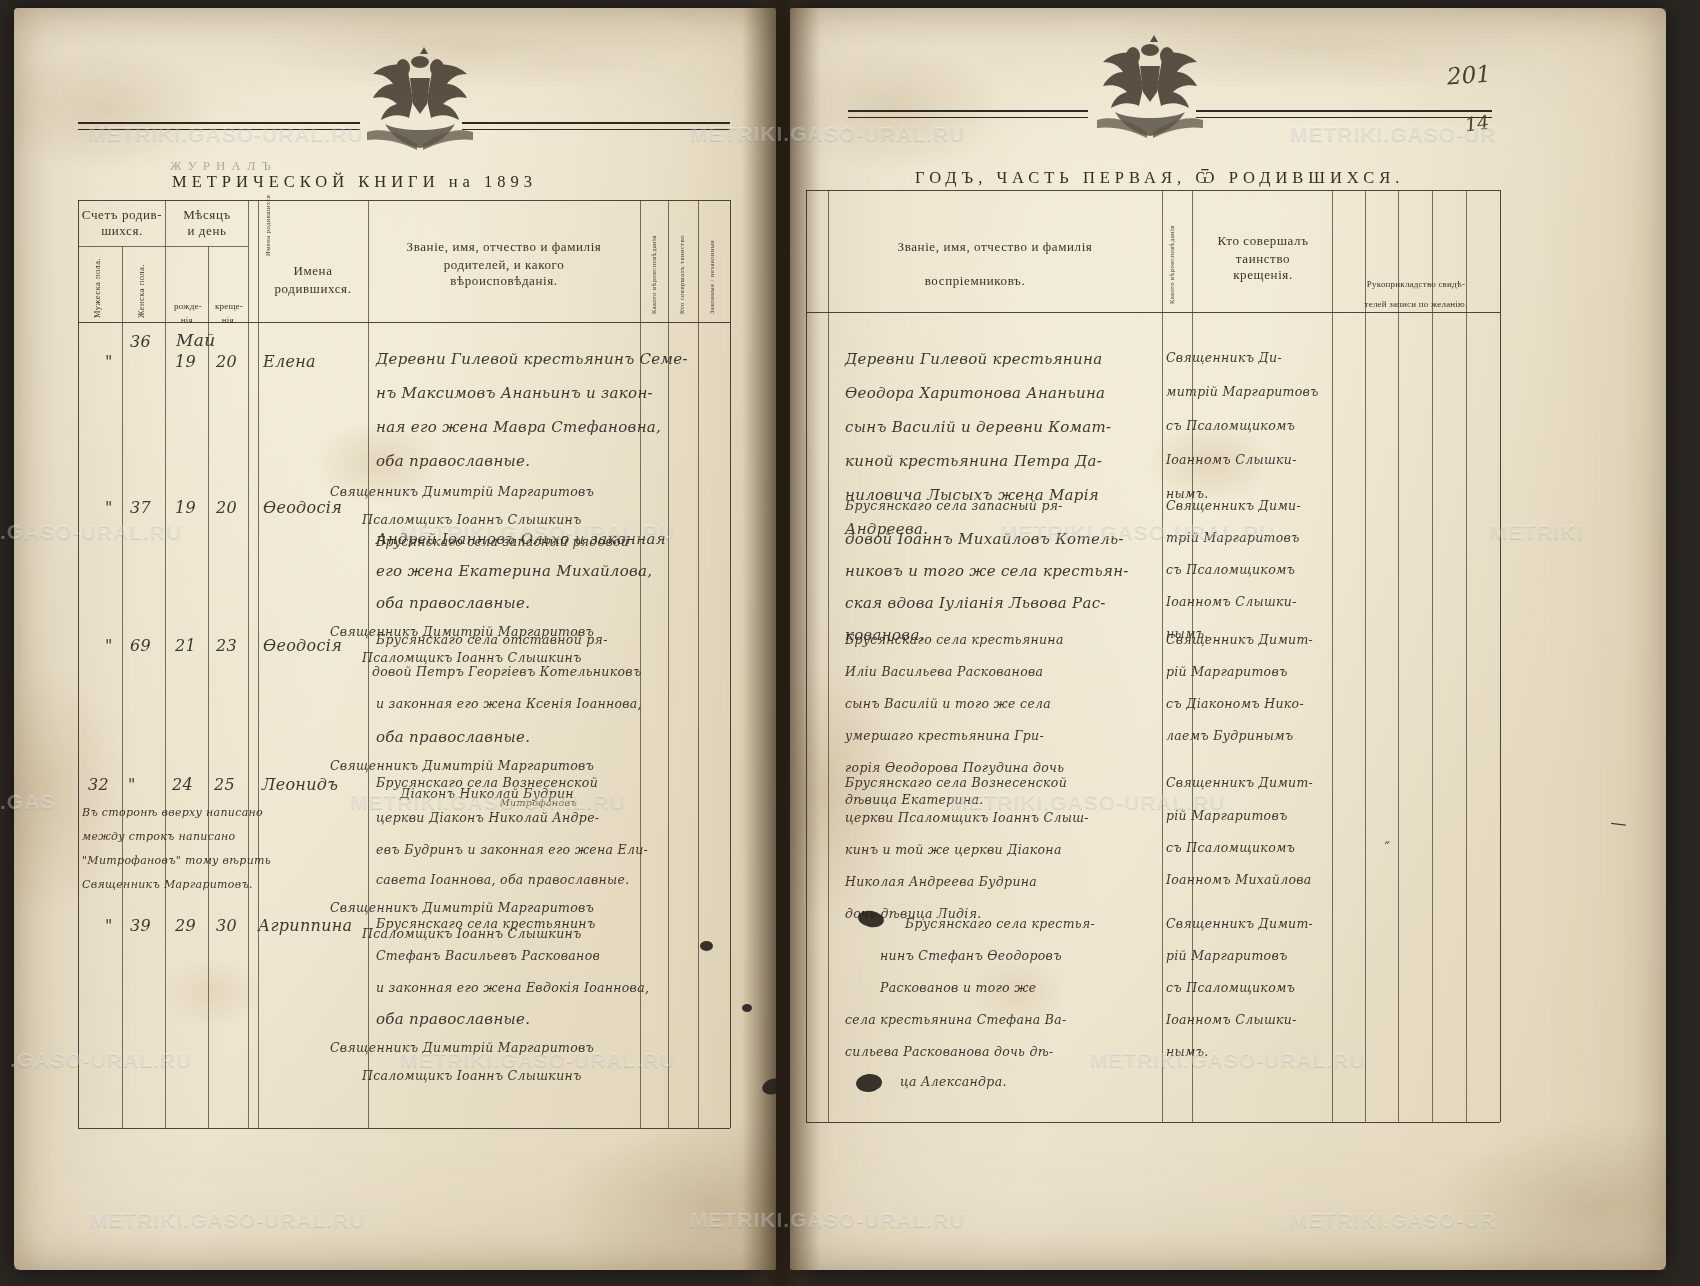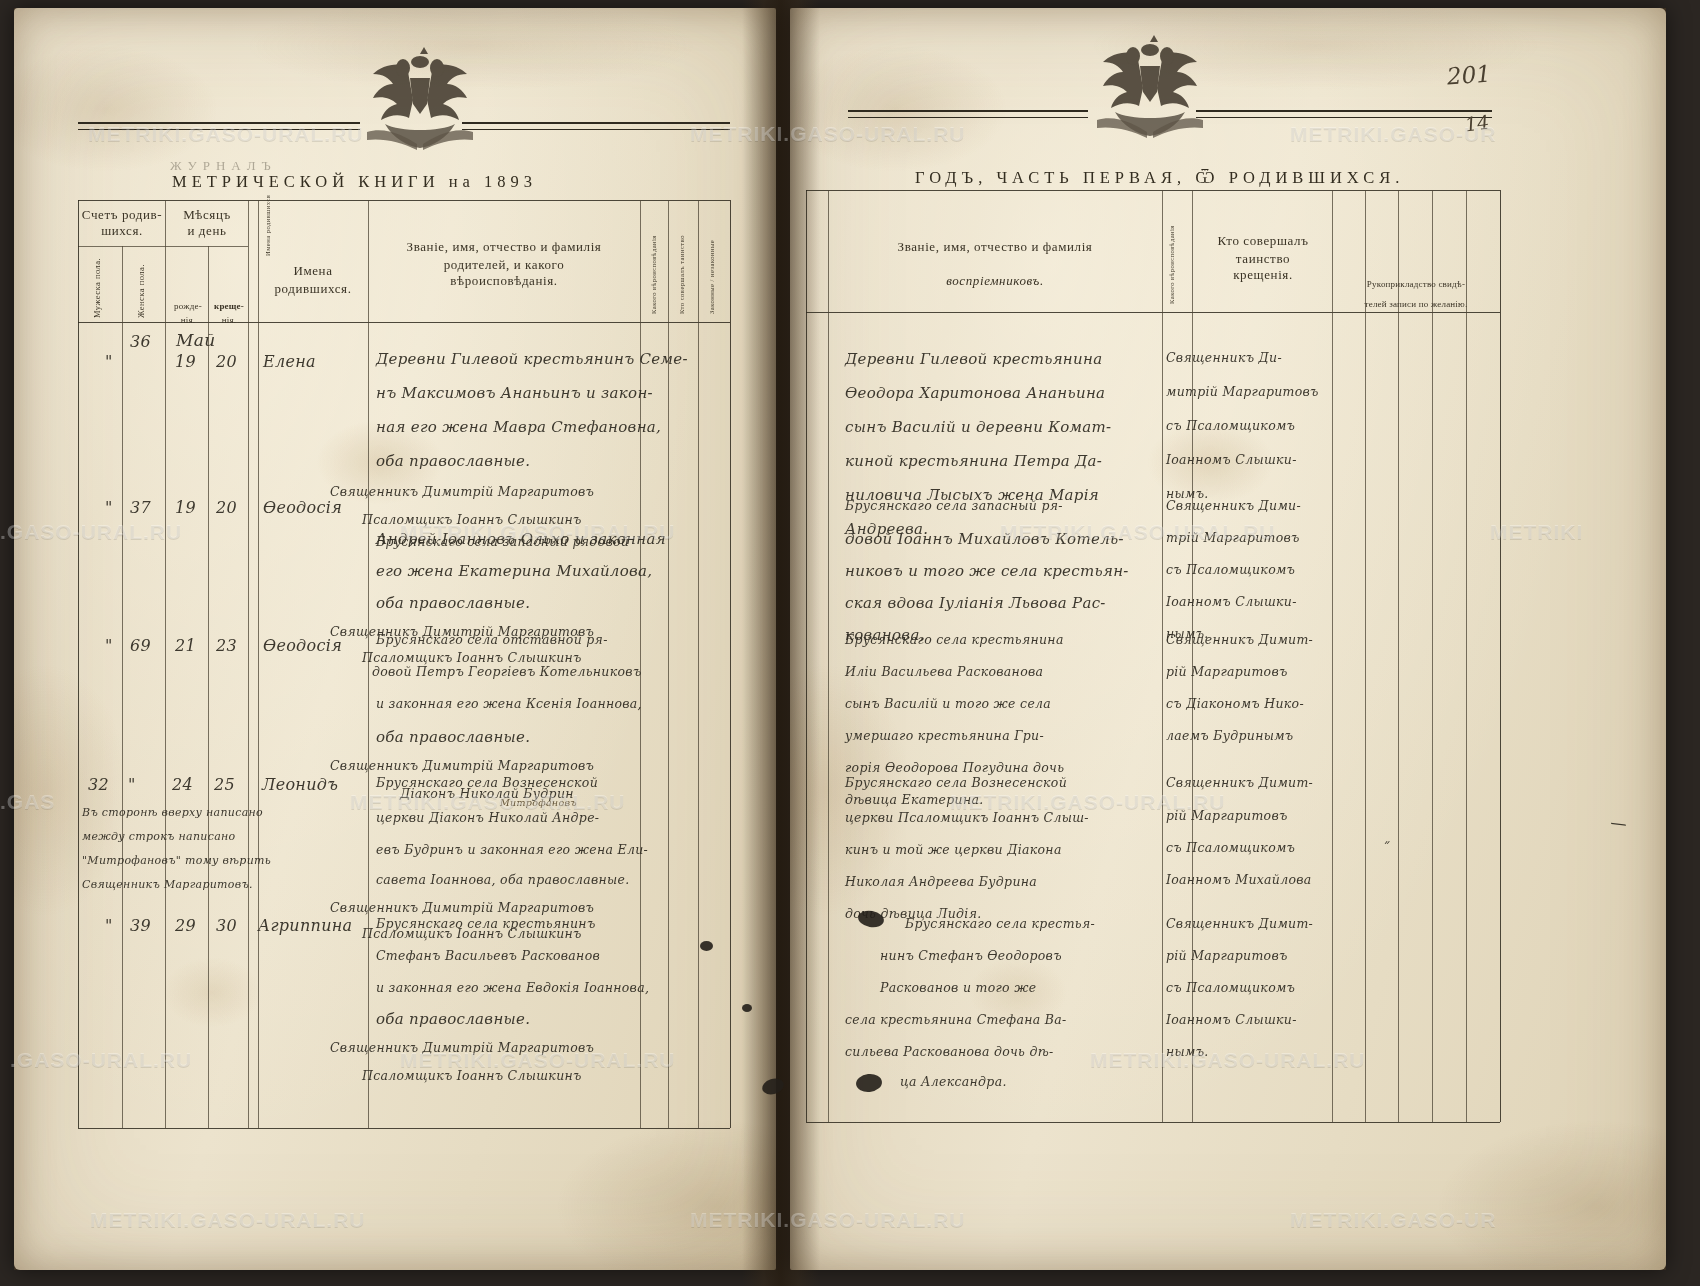--- a/index.html
+++ b/index.html
@@ -267,35 +267,35 @@
 
     <div class="colhdr" style="left:80px; top:206px; width:84px;">Счетъ родив-</div>
     <div class="colhdr" style="left:80px; top:222px; width:84px;">шихся.</div>
     <div class="vert" style="left:92px; top:252px; height:66px;">Мужеска пола.</div>
     <div class="vert" style="left:136px; top:252px; height:66px;">Женска пола.</div>
 
     <div class="colhdr" style="left:167px; top:206px; width:80px;">Мѣсяцъ</div>
     <div class="colhdr" style="left:167px; top:222px; width:80px;">и день</div>
     <div class="colhdr small" style="left:168px; top:268px; width:40px;">рожде-</div>
     <div class="colhdr small" style="left:168px; top:282px; width:40px;">нія.</div>
-    <div class="colhdr small" style="left:209px; top:268px; width:40px;font-weight:bold;">креще-</div>
+    <div class="colhdr small" style="left:209px; top:268px; width:40px;">креще-</div>
     <div class="colhdr small" style="left:209px; top:282px; width:40px;">нія.</div>
 
     <div class="colhdr" style="left:258px; top:262px; width:110px;">Имена родившихся.</div>
 
     <div class="colhdr" style="left:372px; top:238px; width:264px;">Званіе, имя, отчество и фамилія родителей, и какого</div>
     <div class="colhdr" style="left:372px; top:272px; width:264px;">вѣроисповѣданія.</div>
 
     <div class="vert" style="left:650px; top:214px; height:100px; font-size:6.5px;">Какого вѣроисповѣданія</div>
     <div class="vert" style="left:678px; top:214px; height:100px; font-size:6.5px;">Кто совершалъ таинство</div>
     <div class="vert" style="left:708px; top:214px; height:100px; font-size:6.5px;">Законные / незаконные</div>
     <div class="vert" style="left:264px; top:208px; height:48px; font-size:6.5px;">Имена родившихся</div>
 
     <div class="colhdr" style="left:832px; top:238px; width:326px;">Званіе, имя, отчество и фамилія</div>
-    <div class="colhdr" style="left:832px; top:272px; width:326px;font-style:italic;">воспріемниковъ.</div>
+    <div class="colhdr" style="left:812px; top:272px; width:326px;">воспріемниковъ.</div>
 
     <div class="colhdr" style="left:1196px; top:232px; width:134px;">Кто совершалъ таинство</div>
     <div class="colhdr" style="left:1196px; top:266px; width:134px;">крещенія.</div>
 
     <div class="colhdr small" style="left:1336px; top:246px; width:160px;">Рукоприкладство свидѣ-</div>
     <div class="colhdr small" style="left:1336px; top:266px; width:160px;">телей записи по желанію.</div>
 
     <div class="vert" style="left:1168px; top:200px; height:104px; font-size:6.5px;">Какого вѣроисповѣданія</div>
 
     <div class="hand" style="left:176px; top:330px; font-size:17px;">Май</div>

